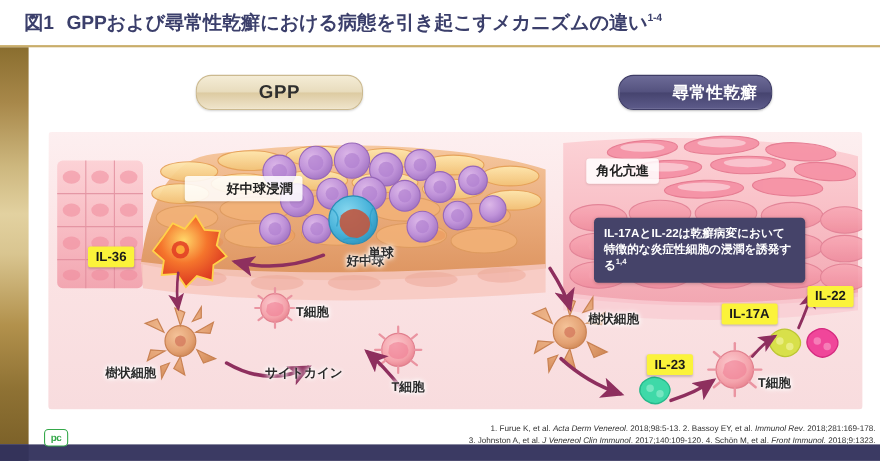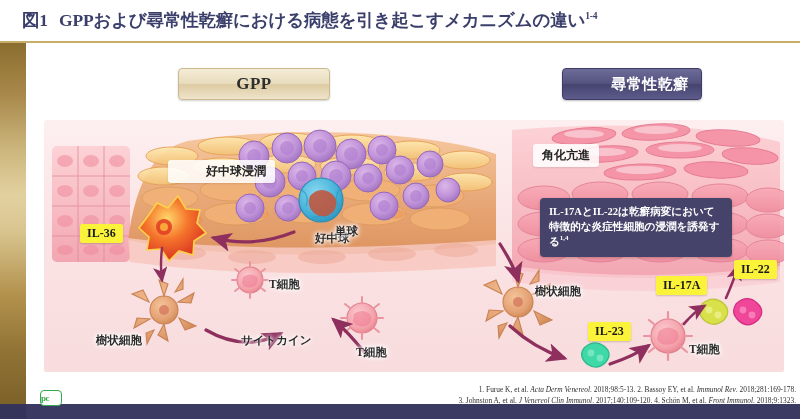--- a/index.html
+++ b/index.html
@@ -8,21 +8,20 @@
     width: 800px; height: 419px;
     background: #ffffff;
     font-family: "Liberation Sans", "DejaVu Sans", sans-serif;
     overflow: hidden;
   }
 
   #slide {
     position: relative;
     width: 800px; height: 419px;
     background: #ffffff;
-    font-family: Liberation Serif, serif;
   }
 
   
   .title-bar {
     position: absolute; left: 0; top: 0;
     width: 800px; height: 41px;
     background: #ffffff;
   }
   .title-text {
     position: absolute; left: 22px; top: 8px;
@@ -56,21 +55,21 @@
   .navy-bar-left {
     position: absolute; left: 0; top: 404px;
     width: 26px; height: 15px;
     background: #34335a;
   }
 
   
   .pill {
     position: absolute;
     display: flex; align-items: center; justify-content: center;
-    border-radius: 4px;
+    border-radius: 14px;
     font-weight: bold;
     letter-spacing: 0.5px;
   }
   .pill-gpp {
     left: 178px; top: 68px; width: 152px; height: 32px;
     background: linear-gradient(180deg,#f4ecd6 0%, #e8dcbd 48%, #ddcba2 52%, #efe4cb 100%);
     border: 1px solid #cbb98f;
     color: #2e2e2e; font-size: 17px;
     box-shadow: 0 1px 2px rgba(0,0,0,.18);
   }
@@ -150,21 +149,21 @@
   }
   .refs i { font-style: italic; margin-top: 37px; }
 
   
   .pc-logo {
     position: absolute; left: 40px; top: 390px;
     width: 22px; height: 16px;
     border: 1.6px solid #35a84a;
     border-radius: 4px;
     background: #ffffff;
-    display: flex; align-items: center; justify-content: flex-start;
+    display: flex; align-items: center; justify-content: center;
     font-size: 9px; font-weight: bold; color: #35a84a;
     letter-spacing: -0.5px;
   }
 </style>
 </head>
 <body>
 
 <div id="slide">
 
   <div class="title-bar">

